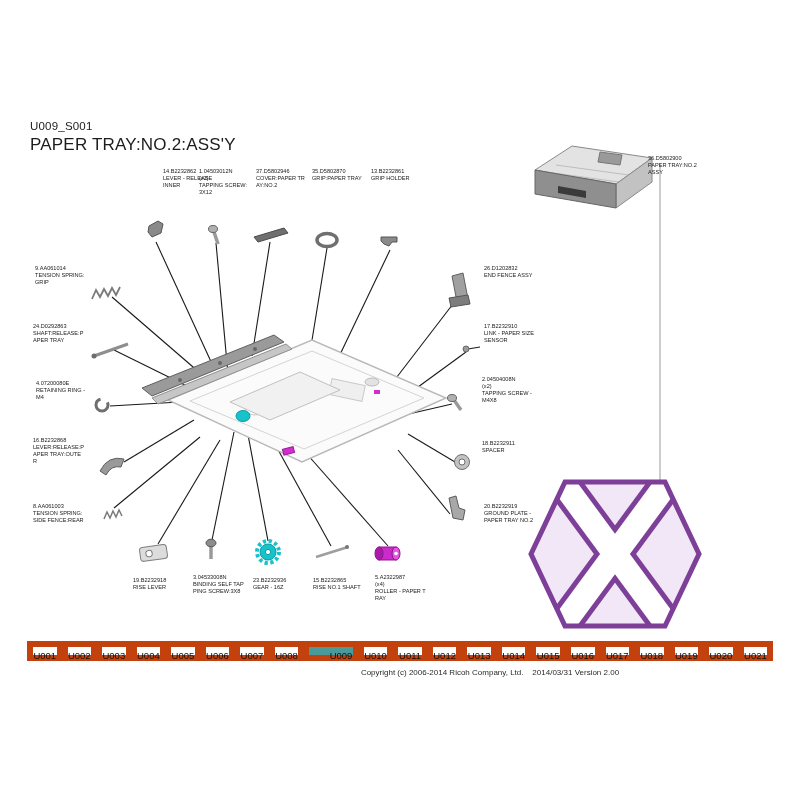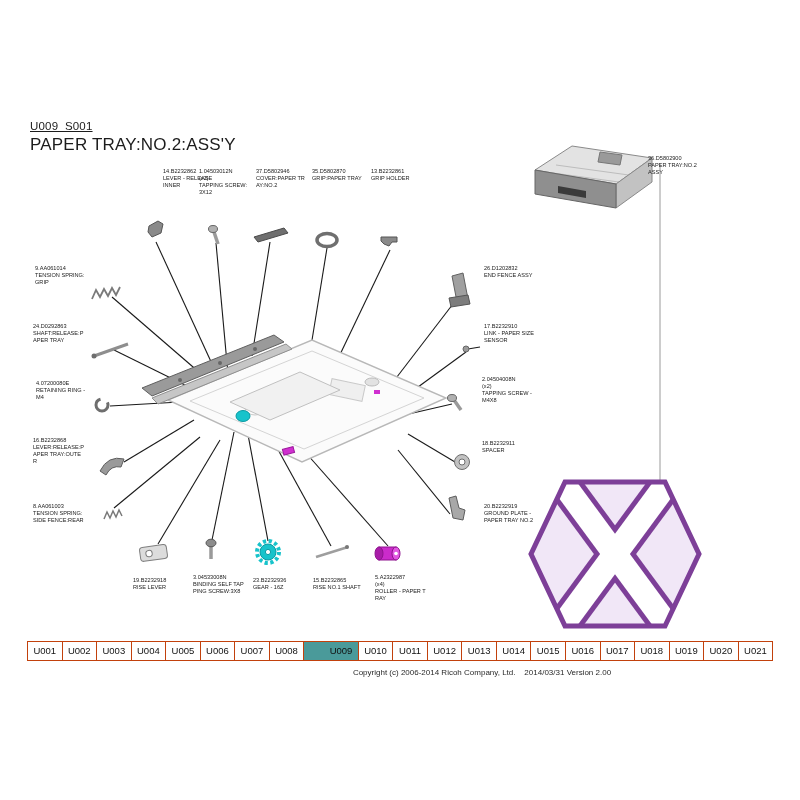--- a/index.html
+++ b/index.html
@@ -3,45 +3,45 @@
 <meta charset="utf-8">
 <style>
   * { margin:0; padding:0; box-sizing:border-box; }
   html,body { background:#fff; }
   .page {
     position:relative; width:800px; height:800px; background:#ffffff;
     font-family:"Liberation Sans", sans-serif; overflow:hidden;
   }
   .doc-id {
     position:absolute; left:30px; top:120px;
-    font-size:11.5px; color:#1c1c1c; letter-spacing:.2px;text-decoration:underline;
+    font-size:11.5px; color:#1c1c1c; letter-spacing:.2px;
   }
   .page-title {
     position:absolute; left:30px; top:135px;
     font-size:17px; color:#1c1c1c; letter-spacing:.2px;
   }
   svg.diagram { position:absolute; left:0; top:0; z-index:1; }
   .part-label {
     position:absolute; width:54px;
     font-size:5.6px; line-height:1.25; color:#222;
     white-space:pre-line; z-index:5;
   }
   .tab-bar {
     position:absolute; left:27px; top:641px; width:746px; height:20px;
     display:flex; z-index:10; background:#fff;
   }
   .tab {
-    flex:1 1 0; border:1px solid #c2410c; margin-left:-1px;
+    flex:1 1 0; border:6px solid #c2410c; margin-left:-1px;
     font-size:9.5px; line-height:17px; text-align:center; color:#111;
     background:#fff; cursor:pointer; user-select:none;
   }
   .tab:first-child { margin-left:0; }
   .tab.selected { background:var(--tab-selected,#4a9a9a);padding-left:20px; }
   .copyright {
-    position:absolute; left:242px; top:668px; width:480px;
+    position:absolute; left:250px; top:668px; width:480px;
     font-size:8px; color:#2a2a2a; text-align:center; white-space:pre; z-index:10;
   }
   .watermark-logo {
     position:absolute; left:515px; top:470px; z-index:29; pointer-events:none;
   }
   .watermark-text {
     position:absolute; left:486px; top:611px; z-index:30; pointer-events:none;
     font-family:"DejaVu Serif", serif; font-size:44px;
     color:var(--wm,#7d3f98); letter-spacing:1px; white-space:nowrap;
   }

